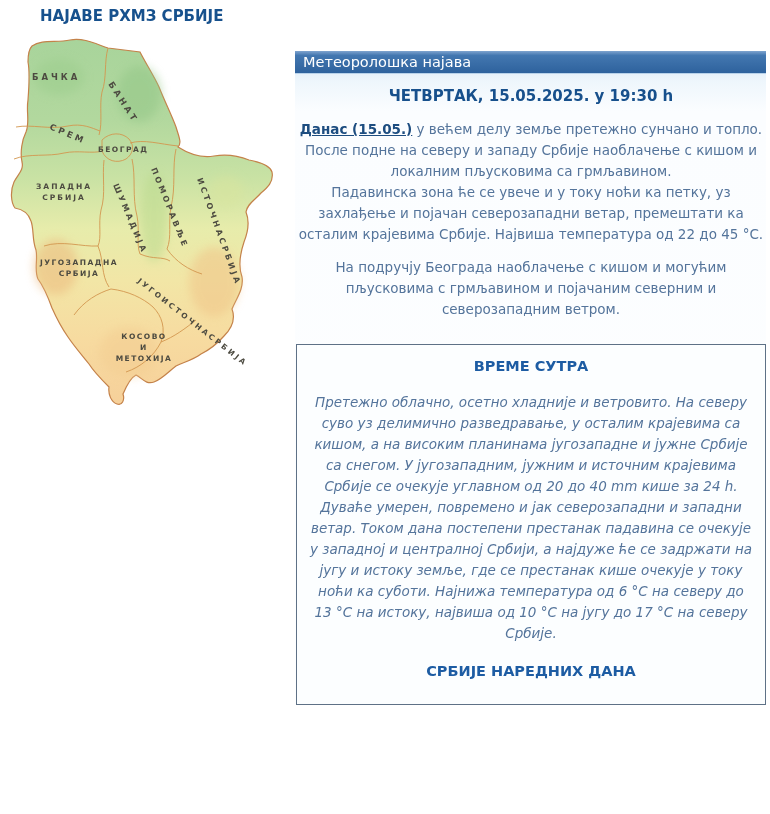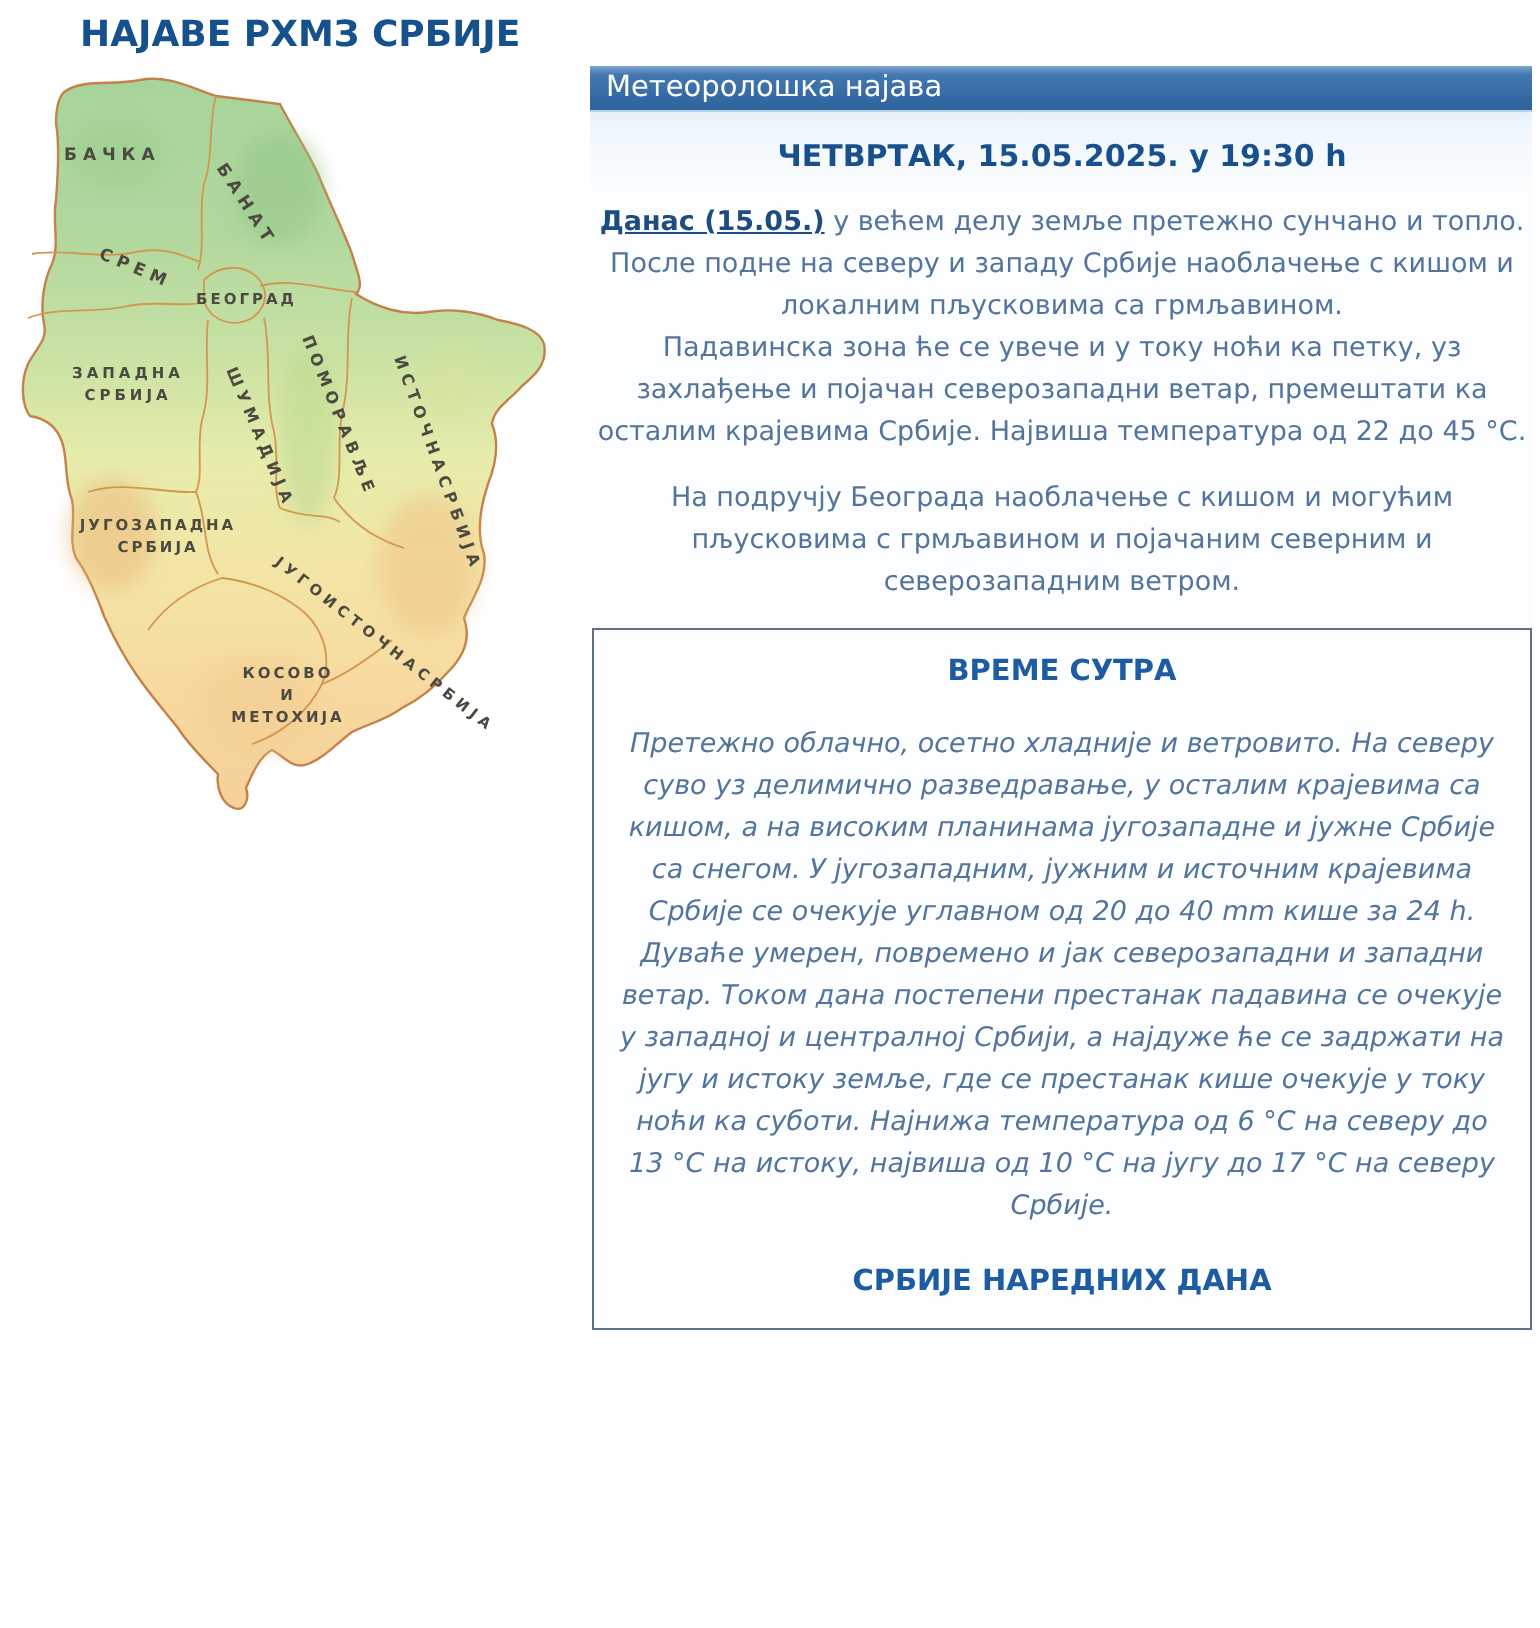--- a/index.html
+++ b/index.html
@@ -1,37 +1,37 @@
 <!DOCTYPE html>
 <html><head>
 <meta charset="utf-8">
 <style>
   * { margin:0; padding:0; box-sizing:border-box; }
   html,body { width:770px; height:814px; background:#ffffff; overflow:hidden;
               font-family:"DejaVu Sans","Liberation Sans",sans-serif; }
   .page { position:relative; width:770px; height:814px; background:#fff; }
 
-  .page-title { position:absolute; left:40px; top:7px; font-size:18px; font-weight:bold;
+  .page-title { position:absolute; left:40px; top:7px; font-size:15px; font-weight:bold;
                 color:#17518d; }
 
   .map-wrap { position:absolute; left:4px; top:32px; width:287px; height:378px; }
 
-  .right-col { position:absolute; left:295px; top:33px; width:471px;
+  .right-col { position:absolute; left:295px; top:51px; width:471px;
                background:linear-gradient(180deg,#cfe3f5 0px,#eef6fc 30px,#fbfdff 60px,#fdfeff 100%); }
   .header-bar { height:23px; padding:3px 8px 0 8px; font-size:14.5px; color:#ffffff;
                 background:linear-gradient(180deg,#7fa4cf 0%,#4377b0 20%,#2e629d 100%);
                 border-bottom:1px solid #b8d2ea; }
   .content { padding:13px 0 0 1px;text-align:center; }
   .date-heading { font-size:15px; font-weight:bold; color:#17508c; margin-bottom:14px; }
   .body-text { font-size:13.5px; line-height:21px; color:#54749b; }
   .lead { font-weight:bold; color:#1d4d80;text-decoration:underline; }
   .para-gap { margin-top:12px; }
 
-  .info-box { margin-top:12px; border:1px solid #5e7186; background:#fcfeff;
-              padding:13px 12px 15px 12px; }
+  .info-box { margin-top:24px; border:1px solid #5e7186; background:#fcfeff;
+              padding:13px 12px 25px 12px; }
   .box-title { font-size:14.5px; font-weight:bold; color:#1d5ca3; }
   .box-text { margin-top:18px;font-style:italic; }
   .box-title2 { margin-top:19px; }
 </style>
 </head>
 <body>
 
 <div class="page">
 
   <div class="page-title">НАЈАВЕ РХМЗ СРБИЈЕ</div>

